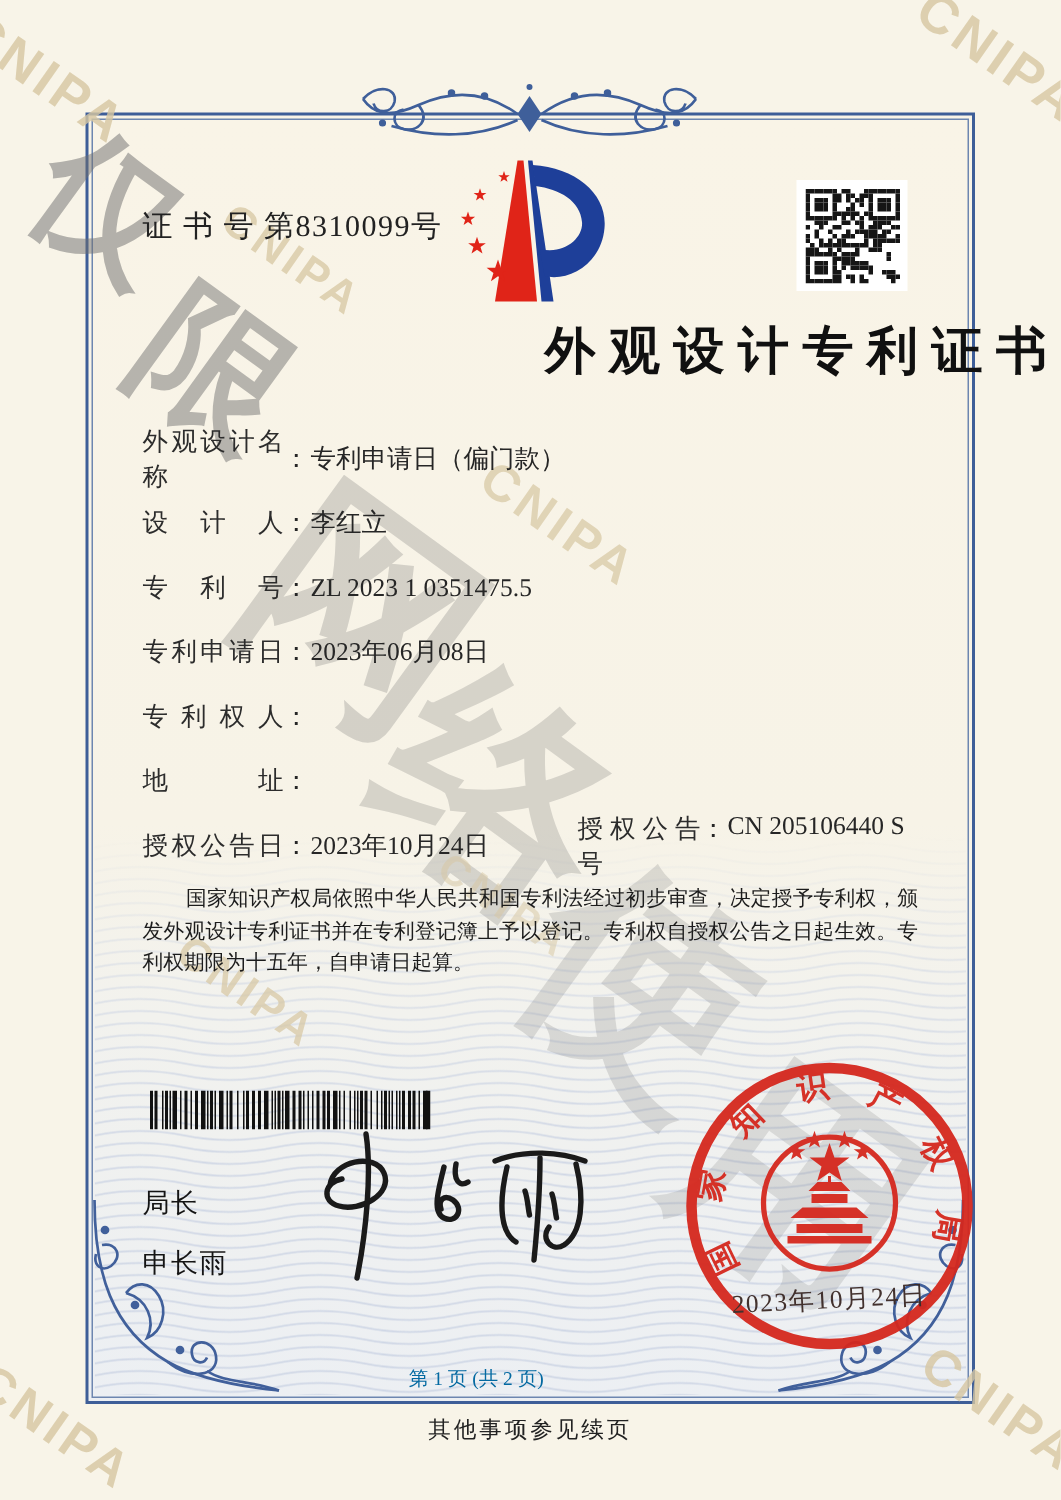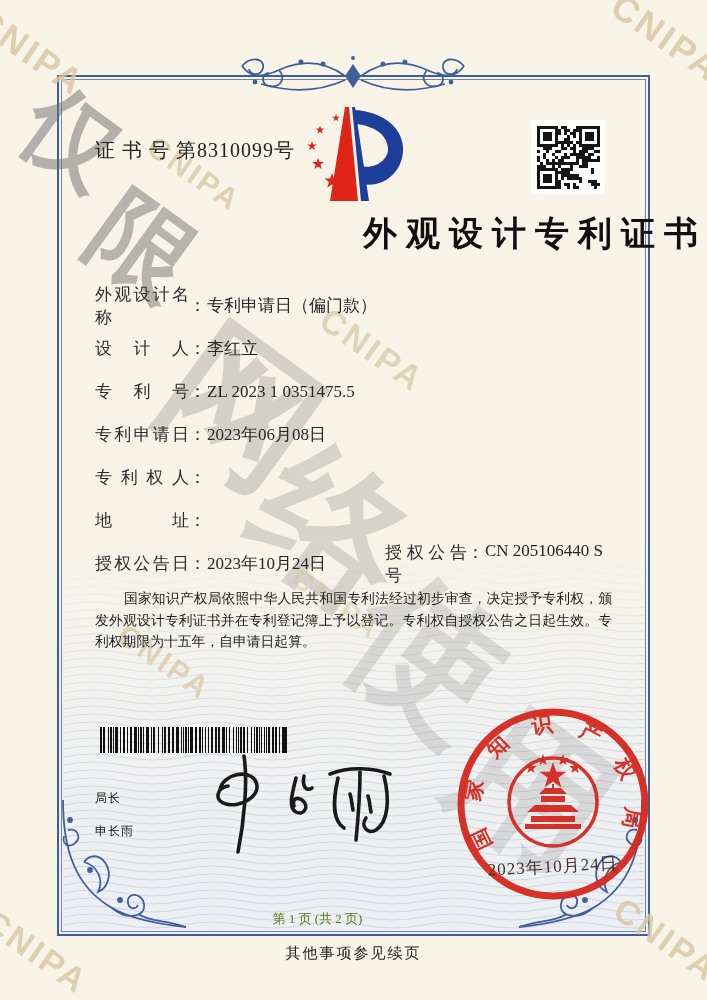--- a/index.html
+++ b/index.html
@@ -37,25 +37,25 @@
   .flabel.short2{width:82px}
   .fcolon{margin:0 1px 0 0}
   .fval{white-space:nowrap}
   .pairL{display:flex;align-items:flex-start;width:290px}
   .pairR{display:flex;align-items:flex-start}
   .paras{position:absolute;left:95px;top:588px;width:517px;z-index:3;
     font-size:13.8px;line-height:1.56;color:#1c1c1c;text-align:justify}
   .paras p{margin:0 0 7px;text-indent:2.1em}
   .barcode{position:absolute;left:100px;top:727px;z-index:3}
   .officer{position:absolute;left:95px;top:790px;z-index:3;
-    font-family:"Liberation Sans","DejaVu Sans",sans-serif;font-size:12px;color:#141414;letter-spacing:1px}
+    font-family:"Liberation Sans","DejaVu Sans",sans-serif;font-size:18px;color:#141414;letter-spacing:1px}
   .officer div{margin-bottom:16px}
   .signature{position:absolute;left:192px;top:748px;z-index:3}
   .seal{position:absolute;left:451px;top:704px;z-index:4;opacity:.95}
-  .page-info{position:absolute;left:0;top:910px;width:635px;text-align:center;z-index:3;font-size:13px;color:#4d7c0f}
+  .page-info{position:absolute;left:0;top:910px;width:635px;text-align:center;z-index:3;font-size:13px;color:#0369a1}
   .continuation{position:absolute;left:0;top:944px;width:707px;text-align:center;z-index:3;font-size:15px;color:#222;letter-spacing:2px}
   .ornament{position:absolute;z-index:3;pointer-events:none}
   svg{display:block}
 </style>
 </head>
 <body>
 
 <div class="frame">
   <div class="frame-inner"></div>
   <div class="waves">

